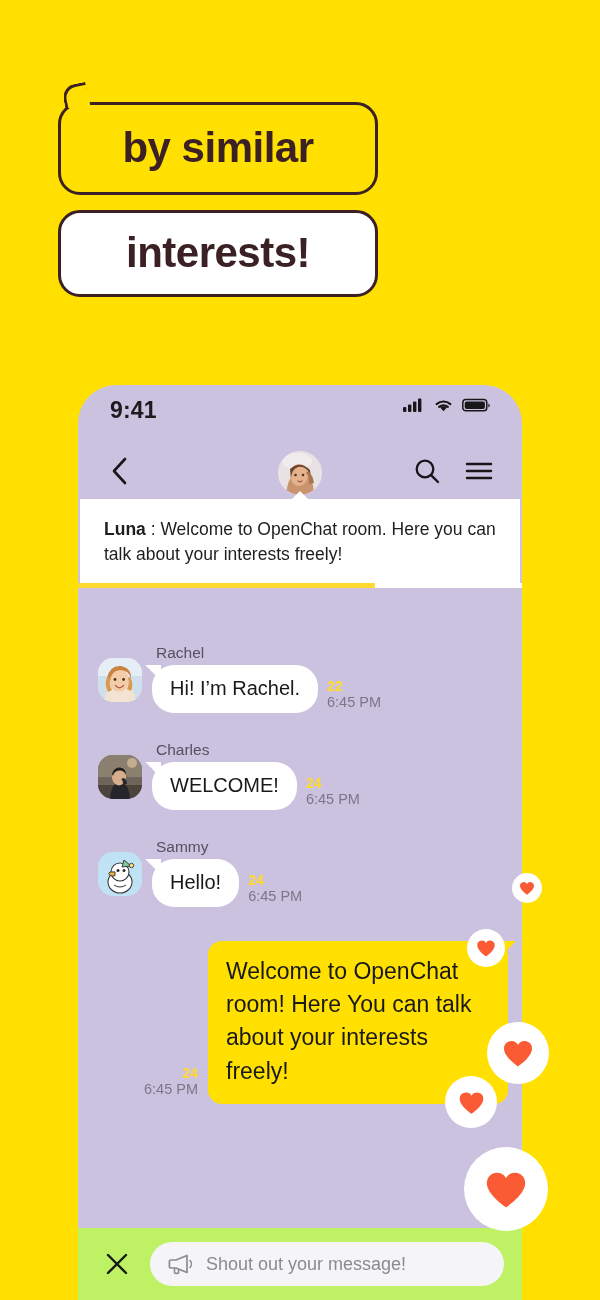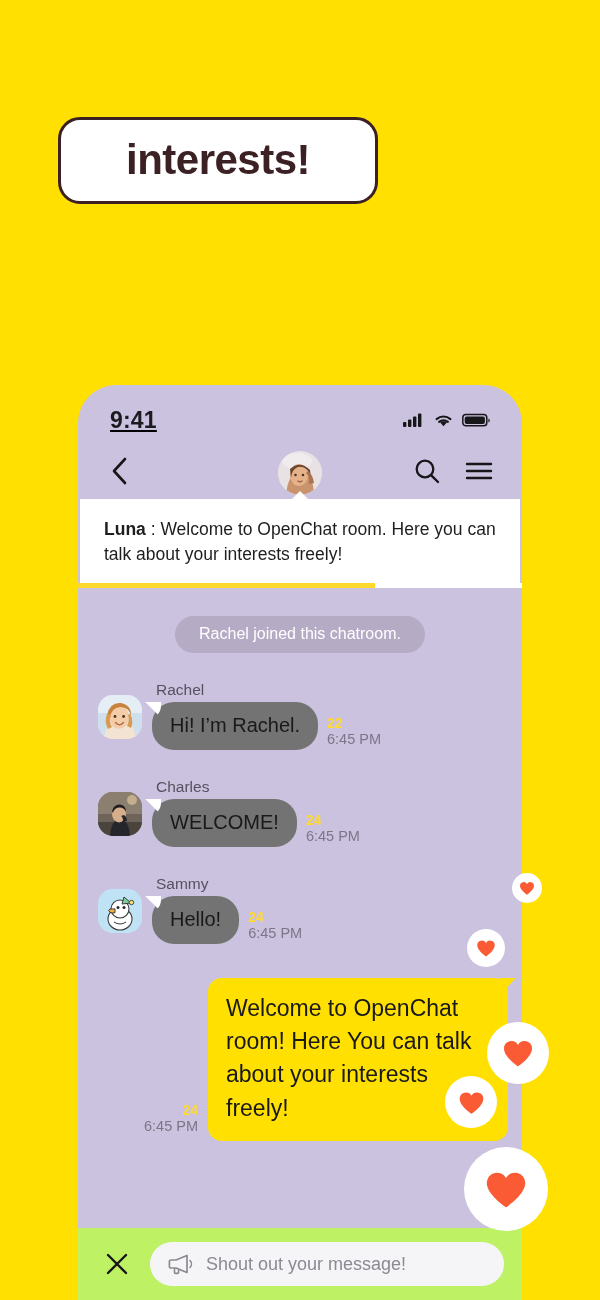--- a/index.html
+++ b/index.html
@@ -91,24 +91,23 @@
     height: 915px;
     background: #CBC2DF;
     border-radius: 38px 38px 0 0;
     overflow: hidden;
   }
 
   
   .statusbar {
     height: 58px;
     display: flex;
-    align-items: center;
+    align-items: flex-start;
     justify-content: space-between;
     padding: 12px 32px 0 32px;
-    text-decoration: underline;
   }
   .status-time {
     font-size: 23px;
     font-weight: 700;
     color: #1B1B1F;
     letter-spacing: 0.2px;
   }
   .status-icons {
     display: flex;
     align-items: center;
@@ -225,21 +224,21 @@
   .msg-col { margin-left: 10px; }
   .sender {
     font-size: 15.5px;
     color: #575060;
     margin-bottom: 3px;
     padding-left: 4px;
   }
   .bubble-row { display: flex; align-items: flex-end; }
   .bubble-in {
     position: relative;
-    background: #737373;
+    background: #ffffff;
     border-radius: 22px;
     padding: 12px 18px 13px;
     font-size: 20px;
     color: #19191B;
     max-width: 300px;
   }
   .bubble-in::before {
     content: "";
     position: absolute;
     left: -7px;
@@ -359,20 +358,24 @@
     pointer-events: none;
     z-index: 40;
   }
   .hearts-layer .heart { pointer-events: auto; }
 </style>
 </head>
 <body>
 
 <div class="hero">
 
+  <div class="bubble bubble-yellow">
+    <span class="bubble-tail"></span>
+    <span class="bubble-text">by similar</span>
+  </div>
 
   <div class="bubble bubble-white">
     <span class="bubble-text">interests!</span>
   </div>
 
 </div>
 
 <div class="phone">
 
   <div class="statusbar">
@@ -447,23 +450,20 @@
         <b>Luna</b><span> : </span><span>Welcome to OpenChat room. Here you can talk about your interests freely!</span>
       </div>
     </div>
     <div class="notice-progress">
       <div class="notice-progress-fill" id="progressFill" style="width: 67%;"></div>
     </div>
   </div>
 
   <div class="chat">
 
-    <div class="sys-row">
-      <span class="sys-pill">Rachel joined this chatroom.</span>
-    </div>
 
     <div class="msg-in">
       <div class="avatar">
         <svg width="44" height="44" viewBox="0 0 44 44">
           <rect width="44" height="44" fill="#CFE0EC"></rect>
           <rect width="44" height="18" fill="#E4EEF4"></rect>
           <path d="M6 44 Q8 26 22 25 Q36 26 38 44 Z" fill="#F2E3D2"></path>
           <ellipse cx="21" cy="22" rx="10" ry="11.5" fill="#F4CCA8"></ellipse>
           <path d="M9 20 Q12 7 23 8 Q34 10 33 22 Q32 12 22 12 Q13 13 12 23 Z" fill="#C8833F"></path>
           <path d="M9 19 q-3 8 1 15 l4-2 q-4-6 -1-12Z" fill="#D99A4F"></path>

